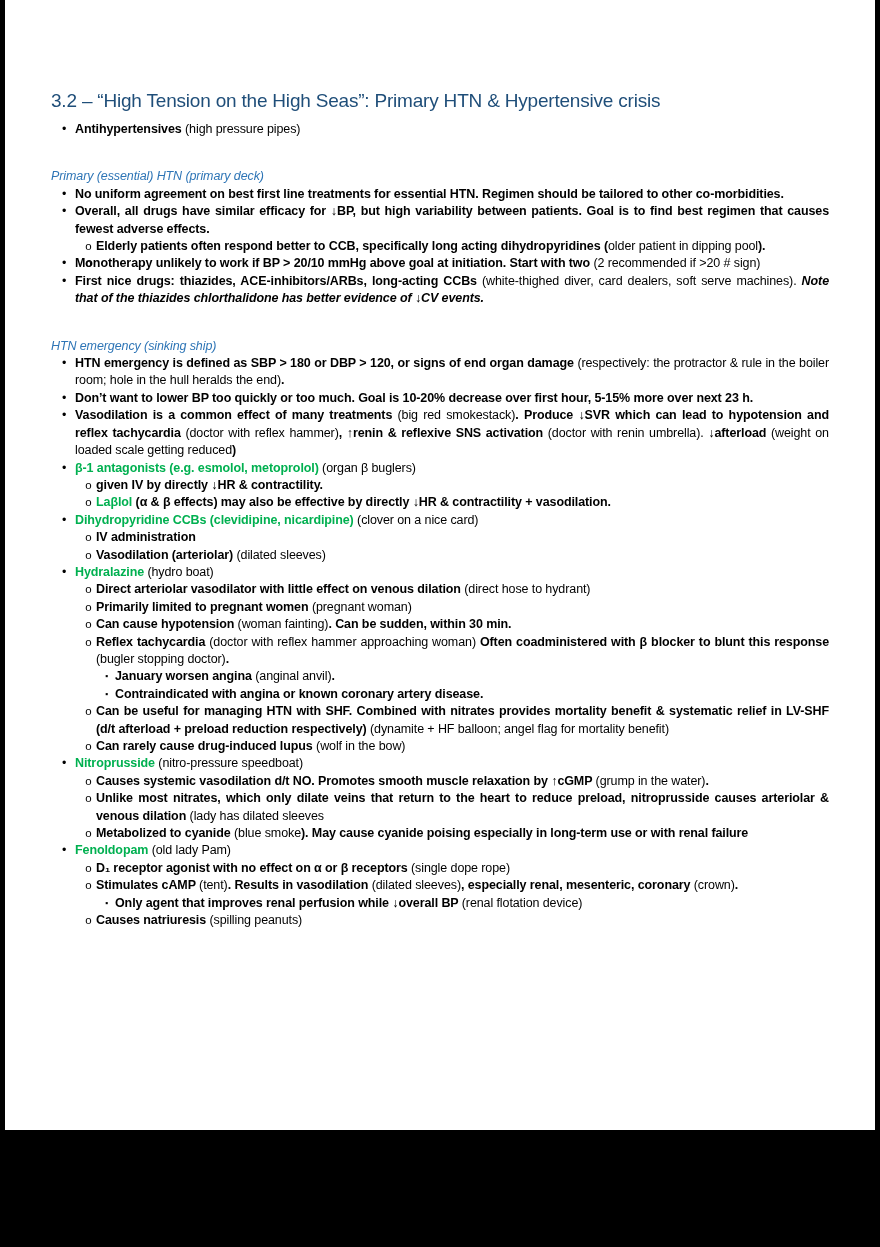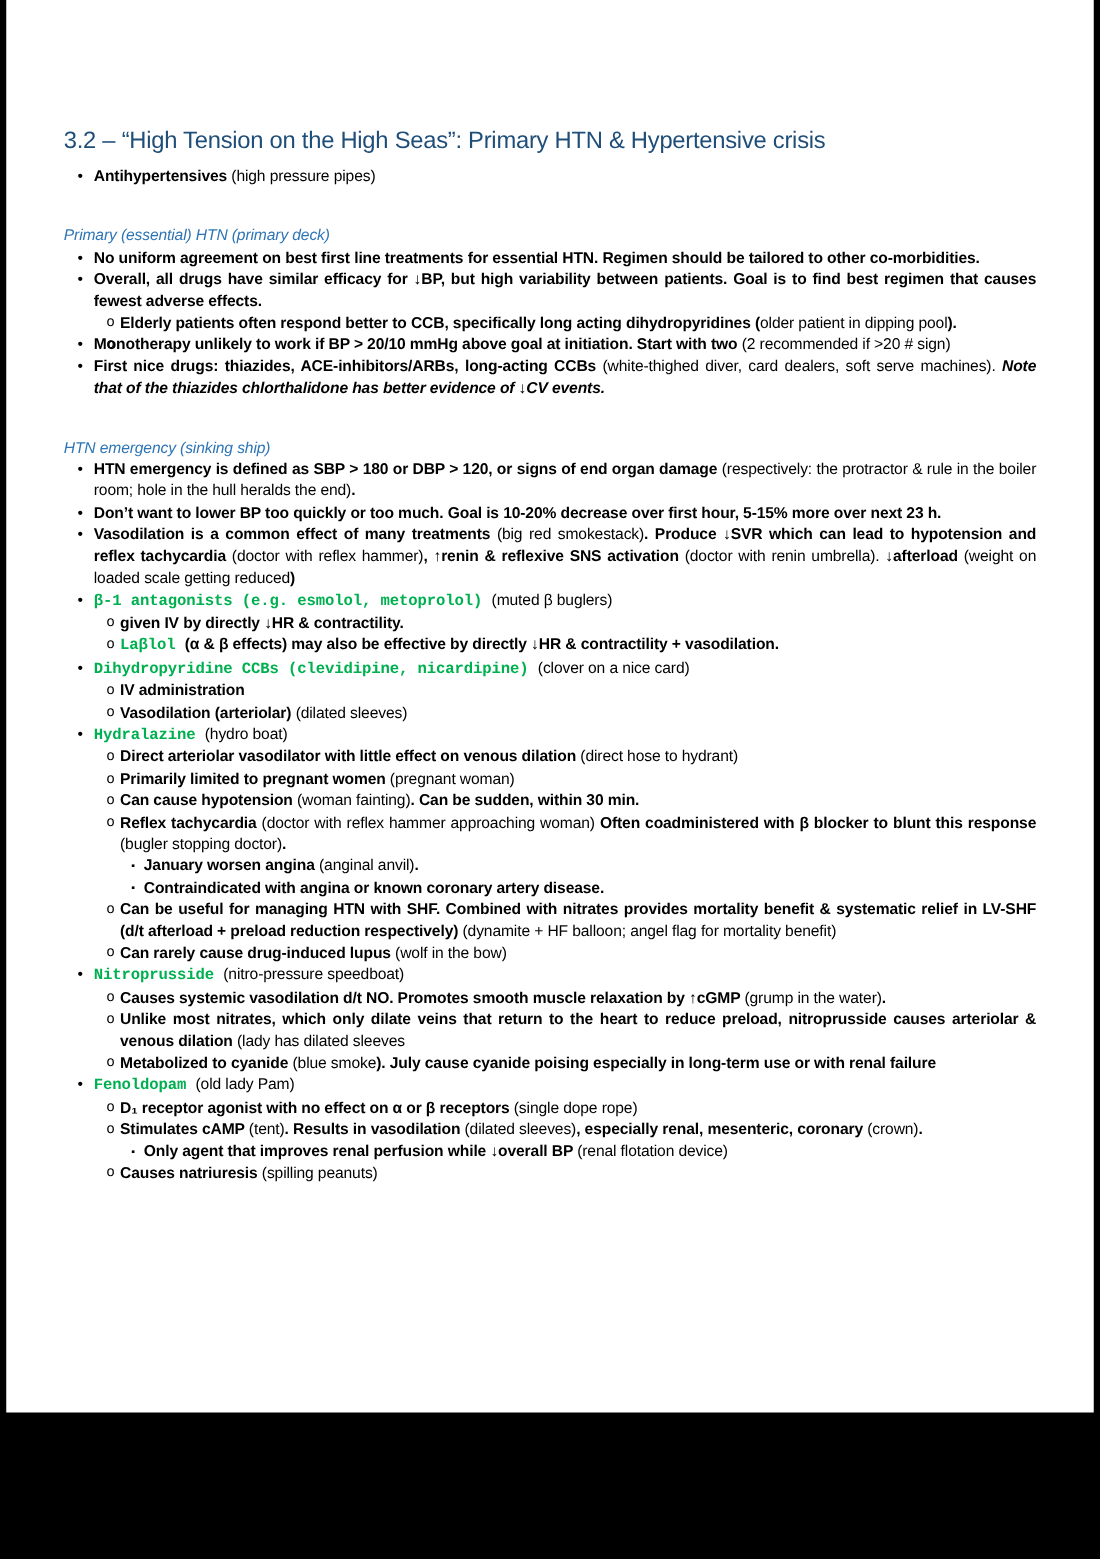--- a/index.html
+++ b/index.html
@@ -12,21 +12,21 @@
     overflow: hidden;
   }
   .page {
     position: relative;
     width: 870px;
     height: 1130px;
     margin: 0 auto;
     background: #ffffff;
   }
   .content {
-    padding: 12px 46px;
+    padding: 0 46px;
     box-sizing: border-box;
   }
   .title {
     font-size: 19px;
     font-weight: 400;
     line-height: 26px;
     color: var(--title-blue, #1F4E79);
     margin: 0;
     padding-top: 88px;
     padding-bottom: 7px;
@@ -53,21 +53,21 @@
     position: absolute;
     top: 0;
     line-height: 17.4px;
     color: #000;
   }
   .b1 > .marker { left: 11px; font-size: 12.5px; }
   .b2 > .marker { left: 34px; font-family: "Liberation Mono", monospace; font-size: 11.5px; }
   .b3 > .marker { left: 54px; font-size: 8.5px; }
   .seg-n  { font-weight: 400; }
   .seg-b  { font-weight: 700; }
-  .seg-g  { font-weight: 700; color: var(--drug-green, #00B050); font-family: Liberation Mono, monospace; }
+  .seg-g  { font-weight: 700; color: var(--drug-green, #00B050); }
   .seg-bi { font-weight: 700; font-style: italic; }
 </style>
 </head>
 <body>
 
 <div class="page">
   <div class="content">
     <h1 class="title">3.2 – “High Tension on the High Seas”: Primary HTN &amp; Hypertensive crisis</h1>
     <div id="doc-content">
         <div class="line b1"><span class="marker">•</span><span class="seg-b">Antihypertensives </span><span class="seg-n">(high pressure pipes)</span></div>
@@ -75,39 +75,39 @@
         <div class="line b1"><span class="marker">•</span><span class="seg-b">No uniform agreement on best first line treatments for essential HTN. Regimen should be tailored to other co-morbidities.</span></div>
         <div class="line b1"><span class="marker">•</span><span class="seg-b">Overall, all drugs have similar efficacy for ↓BP, but high variability between patients. Goal is to find best regimen that causes fewest adverse effects.</span></div>
         <div class="line b2"><span class="marker">o</span><span class="seg-b">Elderly patients often respond better to CCB, specifically long acting dihydropyridines (</span><span class="seg-n">older patient in dipping pool</span><span class="seg-b">).</span></div>
         <div class="line b2"><span class="marker">o</span></div>
         <div class="line b1"><span class="marker">•</span><span class="seg-b">Monotherapy unlikely to work if BP &gt; 20/10 mmHg above goal at initiation. Start with two </span><span class="seg-n">(2 recommended if &gt;20 # sign)</span></div>
         <div class="line b1"><span class="marker">•</span><span class="seg-b">First nice drugs: thiazides, ACE-inhibitors/ARBs, long-acting CCBs </span><span class="seg-n">(white-thighed diver, card dealers, soft serve machines). </span><span class="seg-bi">Note that of the thiazides chlorthalidone has better evidence of ↓CV events.</span></div>
         <div class="line section"><span class="seg-n">HTN emergency (sinking ship)</span></div>
         <div class="line b1"><span class="marker">•</span><span class="seg-b">HTN emergency is defined as SBP &gt; 180 or DBP &gt; 120, or signs of end organ damage </span><span class="seg-n">(respectively: the protractor &amp; rule in the boiler room; hole in the hull heralds the end)</span><span class="seg-b">.</span></div>
         <div class="line b1"><span class="marker">•</span><span class="seg-b">Don’t want to lower BP too quickly or too much. Goal is 10-20% decrease over first hour, 5-15% more over next 23 h.</span></div>
         <div class="line b1"><span class="marker">•</span><span class="seg-b">Vasodilation is a common effect of many treatments </span><span class="seg-n">(big red smokestack)</span><span class="seg-b">. Produce ↓SVR which can lead to hypotension and reflex tachycardia </span><span class="seg-n">(doctor with reflex hammer)</span><span class="seg-b">, ↑renin &amp; reflexive SNS activation </span><span class="seg-n">(doctor with renin umbrella). </span><span class="seg-b">↓afterload </span><span class="seg-n">(weight on loaded scale getting reduced</span><span class="seg-b">)</span></div>
-        <div class="line b1"><span class="marker">•</span><span class="seg-g">β-1 antagonists (e.g. esmolol, metoprolol) </span><span class="seg-n">(muted β buglers)</span></div>
+        <div class="line b1"><span class="marker">•</span><span class="seg-g">β-1 antagonists (e.g. esmolol, metoprolol) </span><span class="seg-n">(organ β buglers)</span></div>
         <div class="line b2"><span class="marker">o</span><span class="seg-b">given IV by directly ↓HR &amp; contractility.</span></div>
         <div class="line b2"><span class="marker">o</span><span class="seg-g">Laβlol </span><span class="seg-b">(α &amp; β effects) may also be effective by directly ↓HR &amp; contractility + vasodilation.</span></div>
         <div class="line b1"><span class="marker">•</span><span class="seg-g">Dihydropyridine CCBs (clevidipine, nicardipine) </span><span class="seg-n">(clover on a nice card)</span></div>
         <div class="line b2"><span class="marker">o</span><span class="seg-b">IV administration</span></div>
         <div class="line b2"><span class="marker">o</span><span class="seg-b">Vasodilation (arteriolar) </span><span class="seg-n">(dilated sleeves)</span></div>
         <div class="line b1"><span class="marker">•</span><span class="seg-g">Hydralazine </span><span class="seg-n">(hydro boat)</span></div>
         <div class="line b2"><span class="marker">o</span><span class="seg-b">Direct arteriolar vasodilator with little effect on venous dilation </span><span class="seg-n">(direct hose to hydrant)</span></div>
         <div class="line b2"><span class="marker">o</span><span class="seg-b">Primarily limited to pregnant women </span><span class="seg-n">(pregnant woman)</span></div>
         <div class="line b2"><span class="marker">o</span><span class="seg-b">Can cause hypotension </span><span class="seg-n">(woman fainting)</span><span class="seg-b">. Can be sudden, within 30 min.</span></div>
         <div class="line b2"><span class="marker">o</span><span class="seg-b">Reflex tachycardia </span><span class="seg-n">(doctor with reflex hammer approaching woman) </span><span class="seg-b">Often coadministered with β blocker to blunt this response </span><span class="seg-n">(bugler stopping doctor)</span><span class="seg-b">.</span></div>
         <div class="line b3"><span class="marker">▪</span><span class="seg-b">January worsen angina </span><span class="seg-n">(anginal anvil)</span><span class="seg-b">.</span></div>
         <div class="line b3"><span class="marker">▪</span><span class="seg-b">Contraindicated with angina or known coronary artery disease.</span></div>
         <div class="line b2"><span class="marker">o</span><span class="seg-b">Can be useful for managing HTN with SHF. Combined with nitrates provides mortality benefit &amp; systematic relief in LV-SHF (d/t afterload + preload reduction respectively) </span><span class="seg-n">(dynamite + HF balloon; angel flag for mortality benefit)</span></div>
         <div class="line b2"><span class="marker">o</span><span class="seg-b">Can rarely cause drug-induced lupus </span><span class="seg-n">(wolf in the bow)</span></div>
         <div class="line b1"><span class="marker">•</span><span class="seg-g">Nitroprusside </span><span class="seg-n">(nitro-pressure speedboat)</span></div>
         <div class="line b2"><span class="marker">o</span><span class="seg-b">Causes systemic vasodilation d/t NO. Promotes smooth muscle relaxation by ↑cGMP </span><span class="seg-n">(grump in the water)</span><span class="seg-b">.</span></div>
         <div class="line b2"><span class="marker">o</span><span class="seg-b">Unlike most nitrates, which only dilate veins that return to the heart to reduce preload, nitroprusside causes arteriolar &amp; venous dilation </span><span class="seg-n">(lady has dilated sleeves</span></div>
-        <div class="line b2"><span class="marker">o</span><span class="seg-b">Metabolized to cyanide </span><span class="seg-n">(blue smoke</span><span class="seg-b">). July cause cyanide poising especially in long-term use or with renal failure</span></div>
+        <div class="line b2"><span class="marker">o</span><span class="seg-b">Metabolized to cyanide </span><span class="seg-n">(blue smoke</span><span class="seg-b">). May cause cyanide poising especially in long-term use or with renal failure</span></div>
         <div class="line b1"><span class="marker">•</span><span class="seg-g">Fenoldopam </span><span class="seg-n">(old lady Pam)</span></div>
         <div class="line b2"><span class="marker">o</span><span class="seg-b">D₁ receptor agonist with no effect on α or β receptors </span><span class="seg-n">(single dope rope)</span></div>
         <div class="line b2"><span class="marker">o</span><span class="seg-b">Stimulates cAMP </span><span class="seg-n">(tent)</span><span class="seg-b">. Results in vasodilation </span><span class="seg-n">(dilated sleeves)</span><span class="seg-b">, especially renal, mesenteric, coronary </span><span class="seg-n">(crown)</span><span class="seg-b">.</span></div>
         <div class="line b3"><span class="marker">▪</span><span class="seg-b">Only agent that improves renal perfusion while ↓overall BP </span><span class="seg-n">(renal flotation device)</span></div>
         <div class="line b2"><span class="marker">o</span><span class="seg-b">Causes natriuresis </span><span class="seg-n">(spilling peanuts)</span></div>
       </div>
   </div>
 </div>
 
 </body></html>

